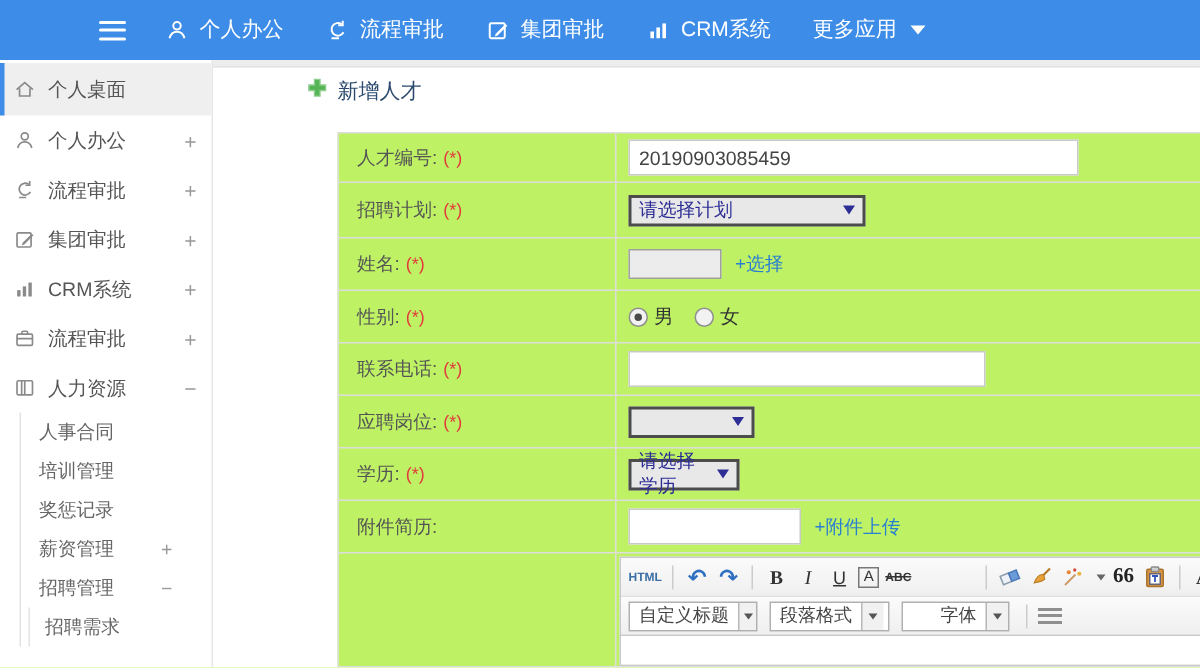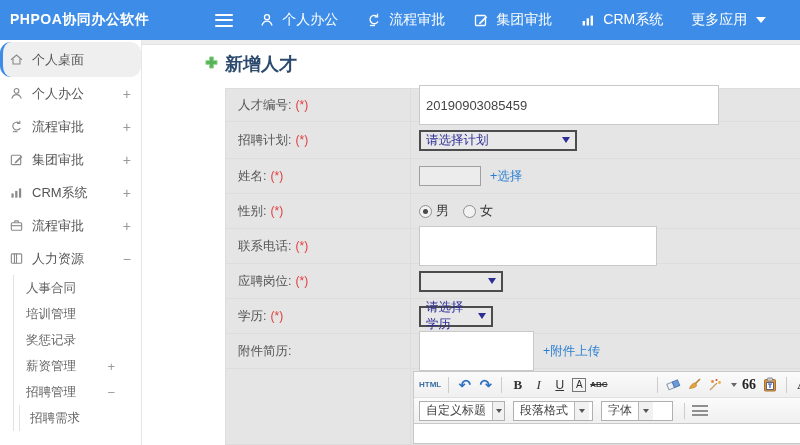--- a/index.html
+++ b/index.html
@@ -11,47 +11,47 @@
   .brand { font-size:14px; font-weight:bold; padding-left:10px; letter-spacing:.5px; white-space:nowrap; }
   .hamburger { margin-left:66px; width:18px; height:13px; display:flex; flex-direction:column; justify-content:space-between; cursor:pointer; }
   .hamburger i { display:block; height:2px; background:#fff; border-radius:1px; }
   .topnav { display:flex; align-items:center; margin-left:26px; gap:28px; }
   .topnav .nav-item { display:flex; align-items:center; gap:7px; font-size:14px; cursor:pointer; white-space:nowrap; }
   .caret-down { width:0; height:0; border-left:5px solid transparent; border-right:5px solid transparent; border-top:6px solid #fff; margin-left:2px; }
   .hicon svg { display:block; }
 
   
   .sidebar { position:absolute; left:0; top:40px; width:142px; height:405px; background:#fff; border-right:1px solid #e6e6e6; padding-top:2px; overflow:hidden; }
-  .side-item { position:relative; height:33px; display:flex; align-items:center; padding-left:9px; gap:8px; font-size:13px; color:#555; cursor:pointer;border-radius:11px; }
+  .side-item { position:relative; height:33px; display:flex; align-items:center; padding-left:9px; gap:8px; font-size:13px; color:#555; cursor:pointer; }
   .side-item.active { height:35px; background:#efefef; border-left:3px solid #3d8de8; padding-left:6px; }
   .side-item .toggle { position:absolute; right:10px; top:50%; transform:translateY(-50%); color:#999; font-size:14px; }
   .sicon { width:15px; display:flex; }
   .sicon svg { display:block; }
   .sub-list { margin-left:13px; border-left:1px solid #e2e2e2; }
   .sub-item { position:relative; height:26px; display:flex; align-items:center; padding-left:12px; font-size:12.5px; color:#666; cursor:pointer; }
   .sub-item .toggle { position:absolute; right:26px; top:50%; transform:translateY(-50%); color:#999; font-size:13px; }
   .sub-sub-list { margin-left:5px; border-left:1px solid #e2e2e2; }
   .sub-sub-item { height:26px; display:flex; align-items:center; padding-left:10px; font-size:12.5px; color:#666; cursor:pointer; }
 
   
   .main { position:absolute; left:142px; top:40px; right:0; bottom:0; background:#fff; overflow:hidden; }
   .top-strip { height:5px; background:#ededed; border-bottom:1px solid #e3e3e3; }
   .page-title { position:absolute; left:63px; top:12px; display:flex; align-items:center; gap:7px; }
-  .page-title .title-text { font-size:18px; font-weight:bold; color:#2b4a6e; }
+  .page-title .title-text { font-size:14px; font-weight:normal; color:#2b4a6e; }
 
   
   .form { position:absolute; left:83px; top:48px; right:-1px; bottom:0;
           display:grid; grid-template-columns:185px 1fr;
           grid-template-rows:33px 37px 35px 35px 35px 35px 35px 35px 1fr;
-          border-top:1px solid #ddd; border-left:1px solid #ddd; background:#e5e5e5; }
+          border-top:1px solid #ddd; border-left:1px solid #ddd; background:#bef264; }
   .cell { border-bottom:1px solid #ddd; display:flex; align-items:center; }
   .lbl { padding-left:12px; border-right:1px solid #ddd; font-size:12.5px; color:#555; gap:4px; }
   .req { color:#e23c3c; font-size:12px; }
   .val { padding-left:8px; gap:9px; }
-  .txt-input { height:40px; border:1px solid #c9c9c9; background:#fff; font-size:13px; color:#444; padding:0 6px; font-family:inherit; }
+  .txt-input { height:24px; border:1px solid #c9c9c9; background:#fff; font-size:13px; color:#444; padding:0 6px; font-family:inherit; }
   .w300 { width:300px; } .w240 { width:238px; } .w117 { width:115px; }
   .mini-input { width:62px; height:20px; border:1px solid #a0a0a0; background:#ececec; }
   .form-select { height:21px; background:#e8e8e8; border:2px solid #4c4c4c; color:#2d2d96; font-size:12.5px; display:inline-flex; align-items:center; justify-content:space-between; padding:0 5px; cursor:pointer; }
   .sel-arrow { width:0; height:0; border-left:4px solid transparent; border-right:4px solid transparent; border-top:6px solid #2d2d96; margin-left:8px; }
   .w-plan { width:158px; } .w-post { width:84px; } .w-edu { width:74px; }
   .link { color:#2b7fd0; font-size:12.5px; text-decoration:none; cursor:pointer; }
   .radio-group { display:flex; align-items:center; gap:14px; font-size:13px; color:#333; }
   .radio-opt { display:flex; align-items:center; gap:4px; cursor:pointer; }
   .radio { width:13px; height:13px; border-radius:50%; border:1px solid #8f8f8f; background:#f2f2f2; position:relative; display:inline-block; }
   .radio.checked::after { content:""; position:absolute; left:3px; top:3px; width:5px; height:5px; border-radius:50%; background:#4a4a4a; }
@@ -71,29 +71,28 @@
   .b-under { text-decoration:underline; font-size:12px; }
   .b-boxa { border:1px solid #777; font-size:10px; height:14px; min-width:14px; line-height:12px; }
   .b-strike { font-size:8px; font-weight:bold; text-decoration:line-through; }
   .b-supsub { font-size:11px;margin-top:44px; }
   .b-quote { font-family:"Liberation Serif","DejaVu Serif",serif; font-weight:900; font-size:14px; color:#222;text-align:right; }
   .b-fore { font-family:"Liberation Serif","DejaVu Serif",serif; font-size:13px; font-weight:bold; }
   .mini-caret { width:0; height:0; border-left:3.5px solid transparent; border-right:3.5px solid transparent; border-top:4.5px solid #666; margin-left:3px; }
   .tb-select { height:20px; border:1px solid #b0b0b0; background:#fff; display:inline-flex; align-items:center; font-size:12px; color:#444; padding-left:6px; margin-right:4px; cursor:pointer; flex:none; }
   .tb-select .arrow-box { width:15px; height:18px; border-left:1px solid #b8b8b8; background:#f1f1f1; display:flex; align-items:center; justify-content:center; margin-left:6px; }
   .tb-select .arrow-box i { width:0; height:0; border-left:3.5px solid transparent; border-right:3.5px solid transparent; border-top:4.5px solid #555; }
-  .ws1{width:86px;} .ws2{width:80px;} .ws3{width:72px;} .ws4{width:80px;}
+  .ws1{width:86px;} .ws2{width:80px;} .ws3{width:72px;justify-content:flex-end;} .ws4{width:80px;}
   .align-icon { width:16px; height:11px; background:repeating-linear-gradient(to bottom,#8f8f8f 0 2px,transparent 2px 4.5px); cursor:pointer; flex:none; }
   .editor-body { flex:1; background:#fff; }
 </style>
 </head>
 <body>
 
 <div class="header">
-  <div class="brand">PHPOA协同办公软件</div>
   <div class="hamburger">
       <i></i>
       <i></i>
       <i></i>
     </div>
   <div class="topnav">
     <div class="nav-item">
       <span class="hicon">
         <svg width="16" height="16" viewBox="0 0 16 16" fill="none" stroke="#fff" stroke-width="1.3">
             <circle cx="8" cy="5.2" r="2.5"></circle>

